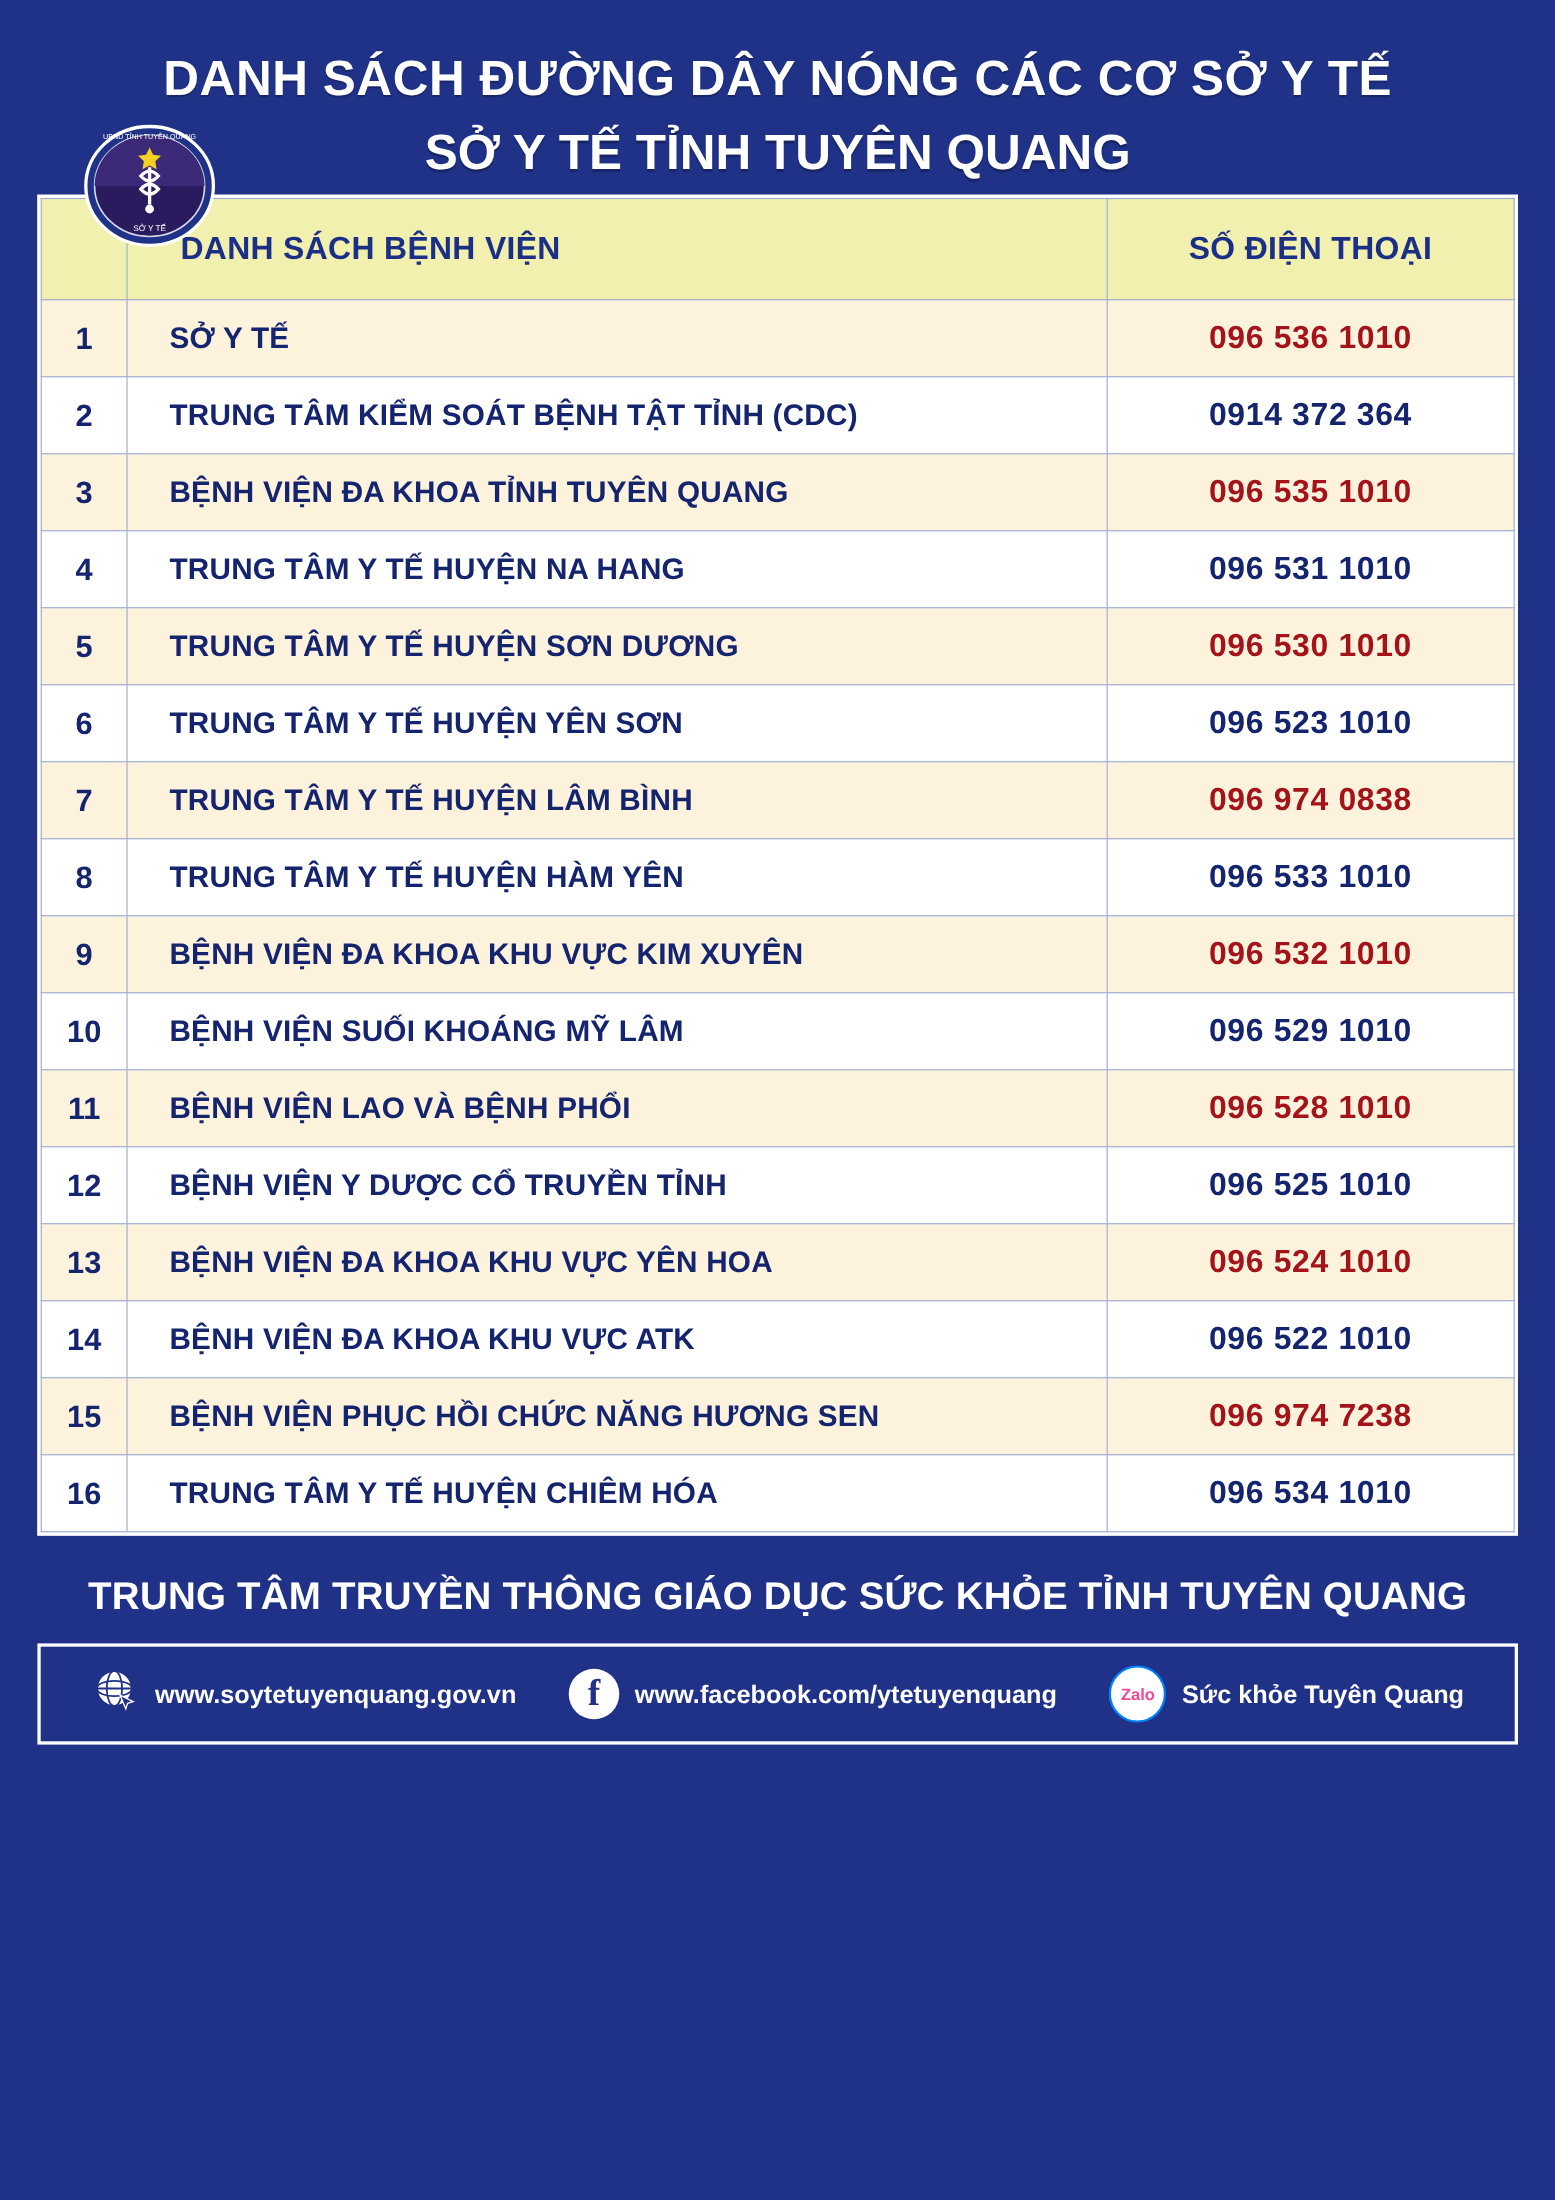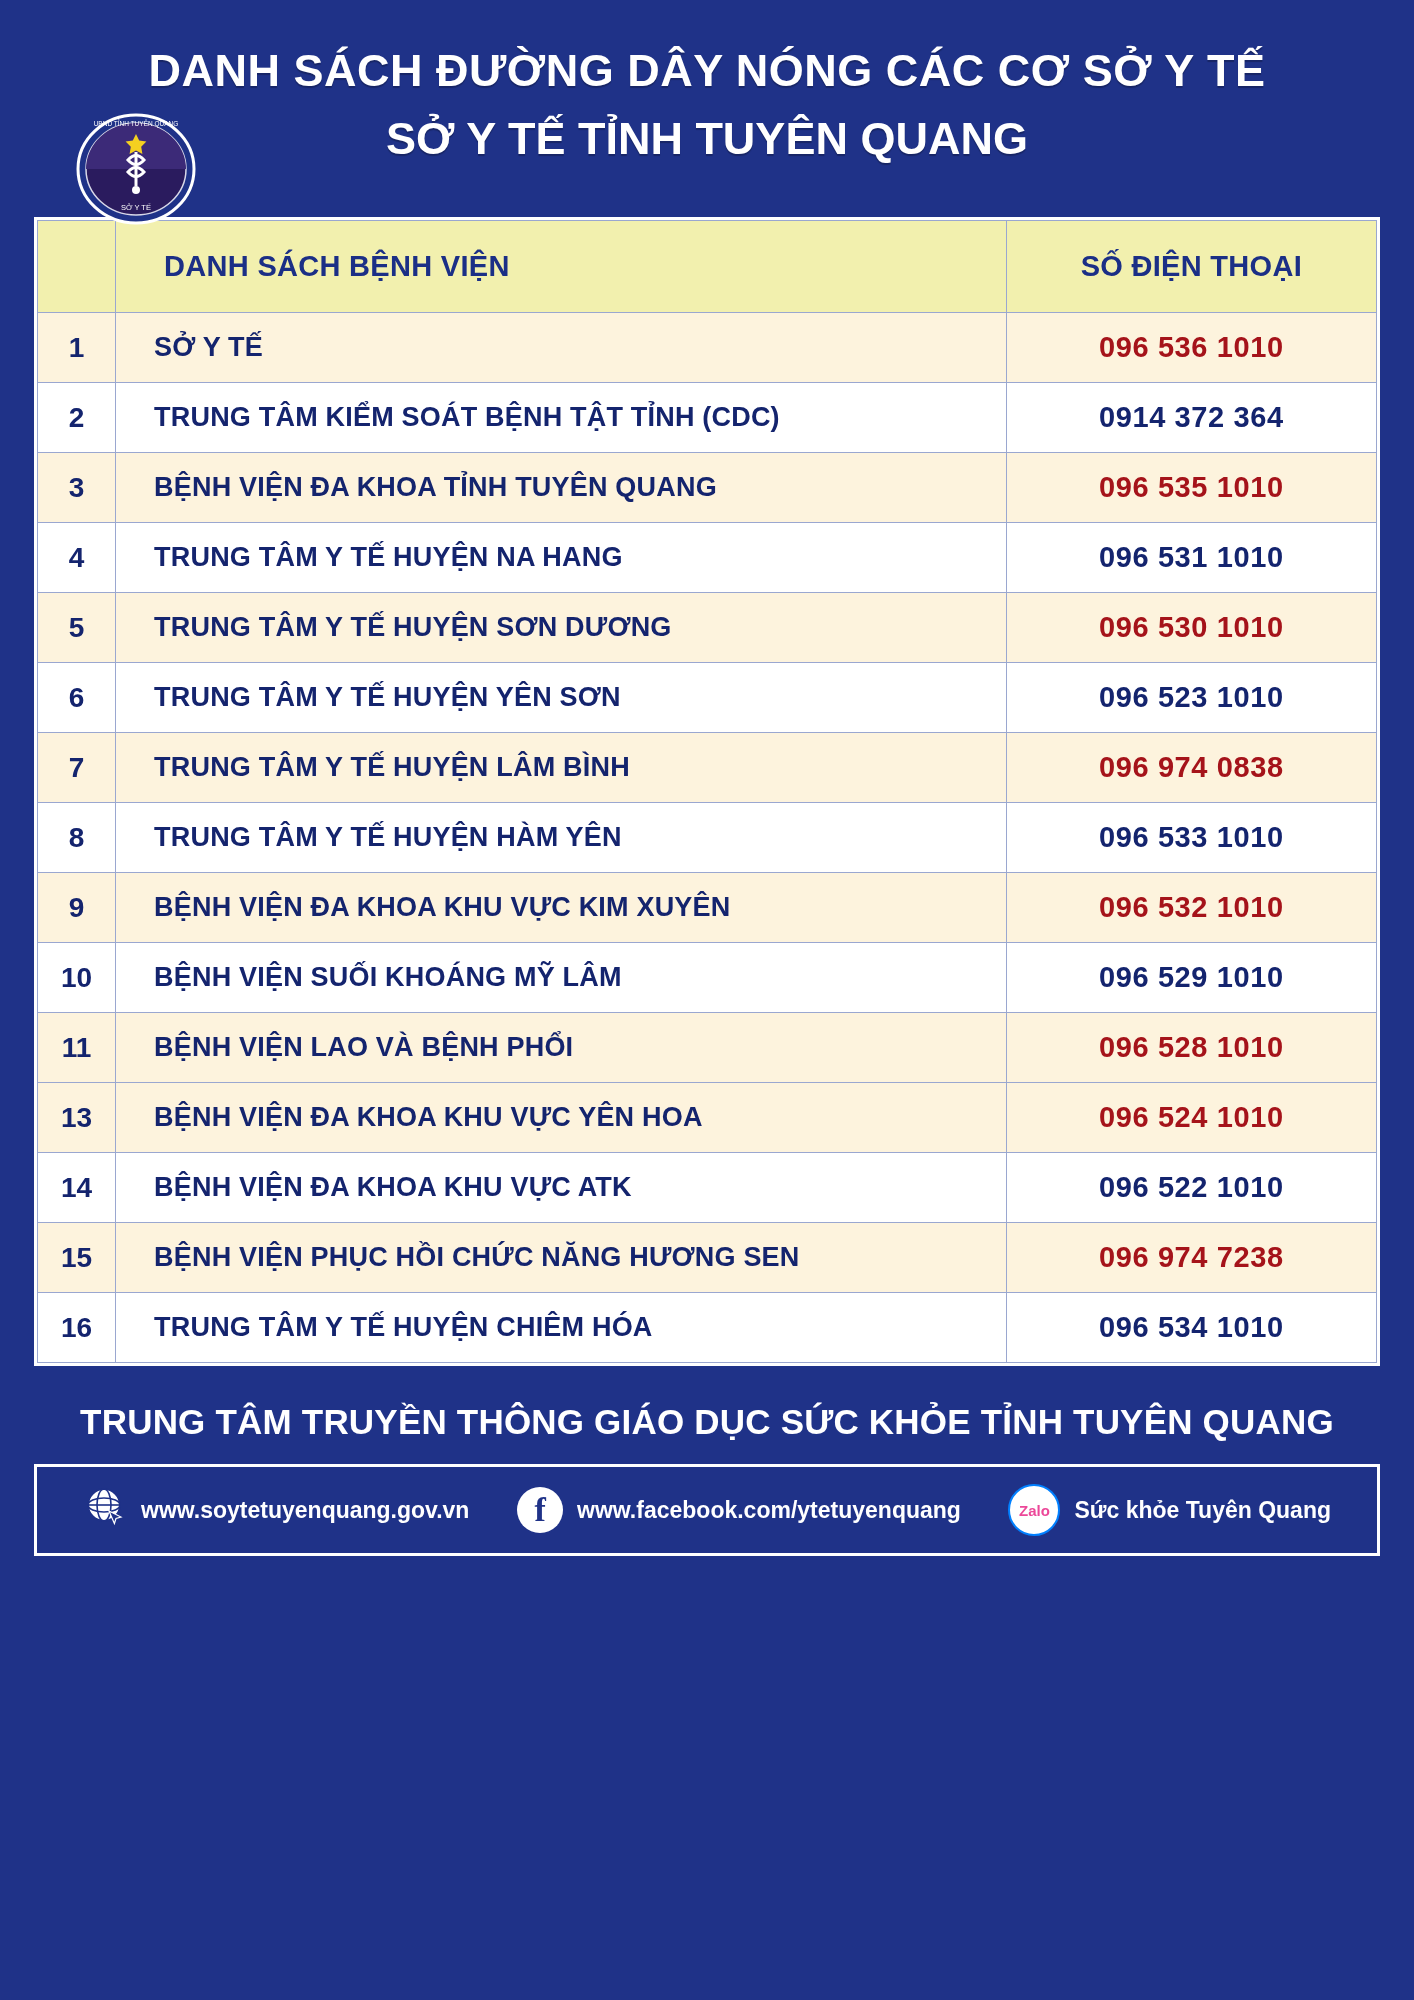--- a/index.html
+++ b/index.html
@@ -53,21 +53,20 @@
     position: absolute;
     left: 38px;
     top: 110px;
     width: 128px;
     height: 118px;
   }
   .logo svg { display:block; }
 
   
   .table-wrap {
-    margin-top: 40px;
     width: 1346px;
     align-self: center;
     border: 3px solid #ffffff;
     background: #ffffff;
   }
   table {
     width: 100%;
     border-collapse: collapse;
     table-layout: fixed;
   }
@@ -251,20 +250,25 @@
           <tr class="even">
             <td class="c-no">10</td>
             <td class="c-name">BỆNH VIỆN SUỐI KHOÁNG MỸ LÂM</td>
             <td class="c-tel">096 529 1010</td>
           </tr>
           <tr class="odd">
             <td class="c-no">11</td>
             <td class="c-name">BỆNH VIỆN LAO VÀ BỆNH PHỔI</td>
             <td class="c-tel">096 528 1010</td>
           </tr>
+          <tr class="even">
+            <td class="c-no">12</td>
+            <td class="c-name">BỆNH VIỆN Y DƯỢC CỔ TRUYỀN TỈNH</td>
+            <td class="c-tel">096 525 1010</td>
+          </tr>
           <tr class="odd">
             <td class="c-no">13</td>
             <td class="c-name">BỆNH VIỆN ĐA KHOA KHU VỰC YÊN HOA</td>
             <td class="c-tel">096 524 1010</td>
           </tr>
           <tr class="even">
             <td class="c-no">14</td>
             <td class="c-name">BỆNH VIỆN ĐA KHOA KHU VỰC ATK</td>
             <td class="c-tel">096 522 1010</td>
           </tr>

